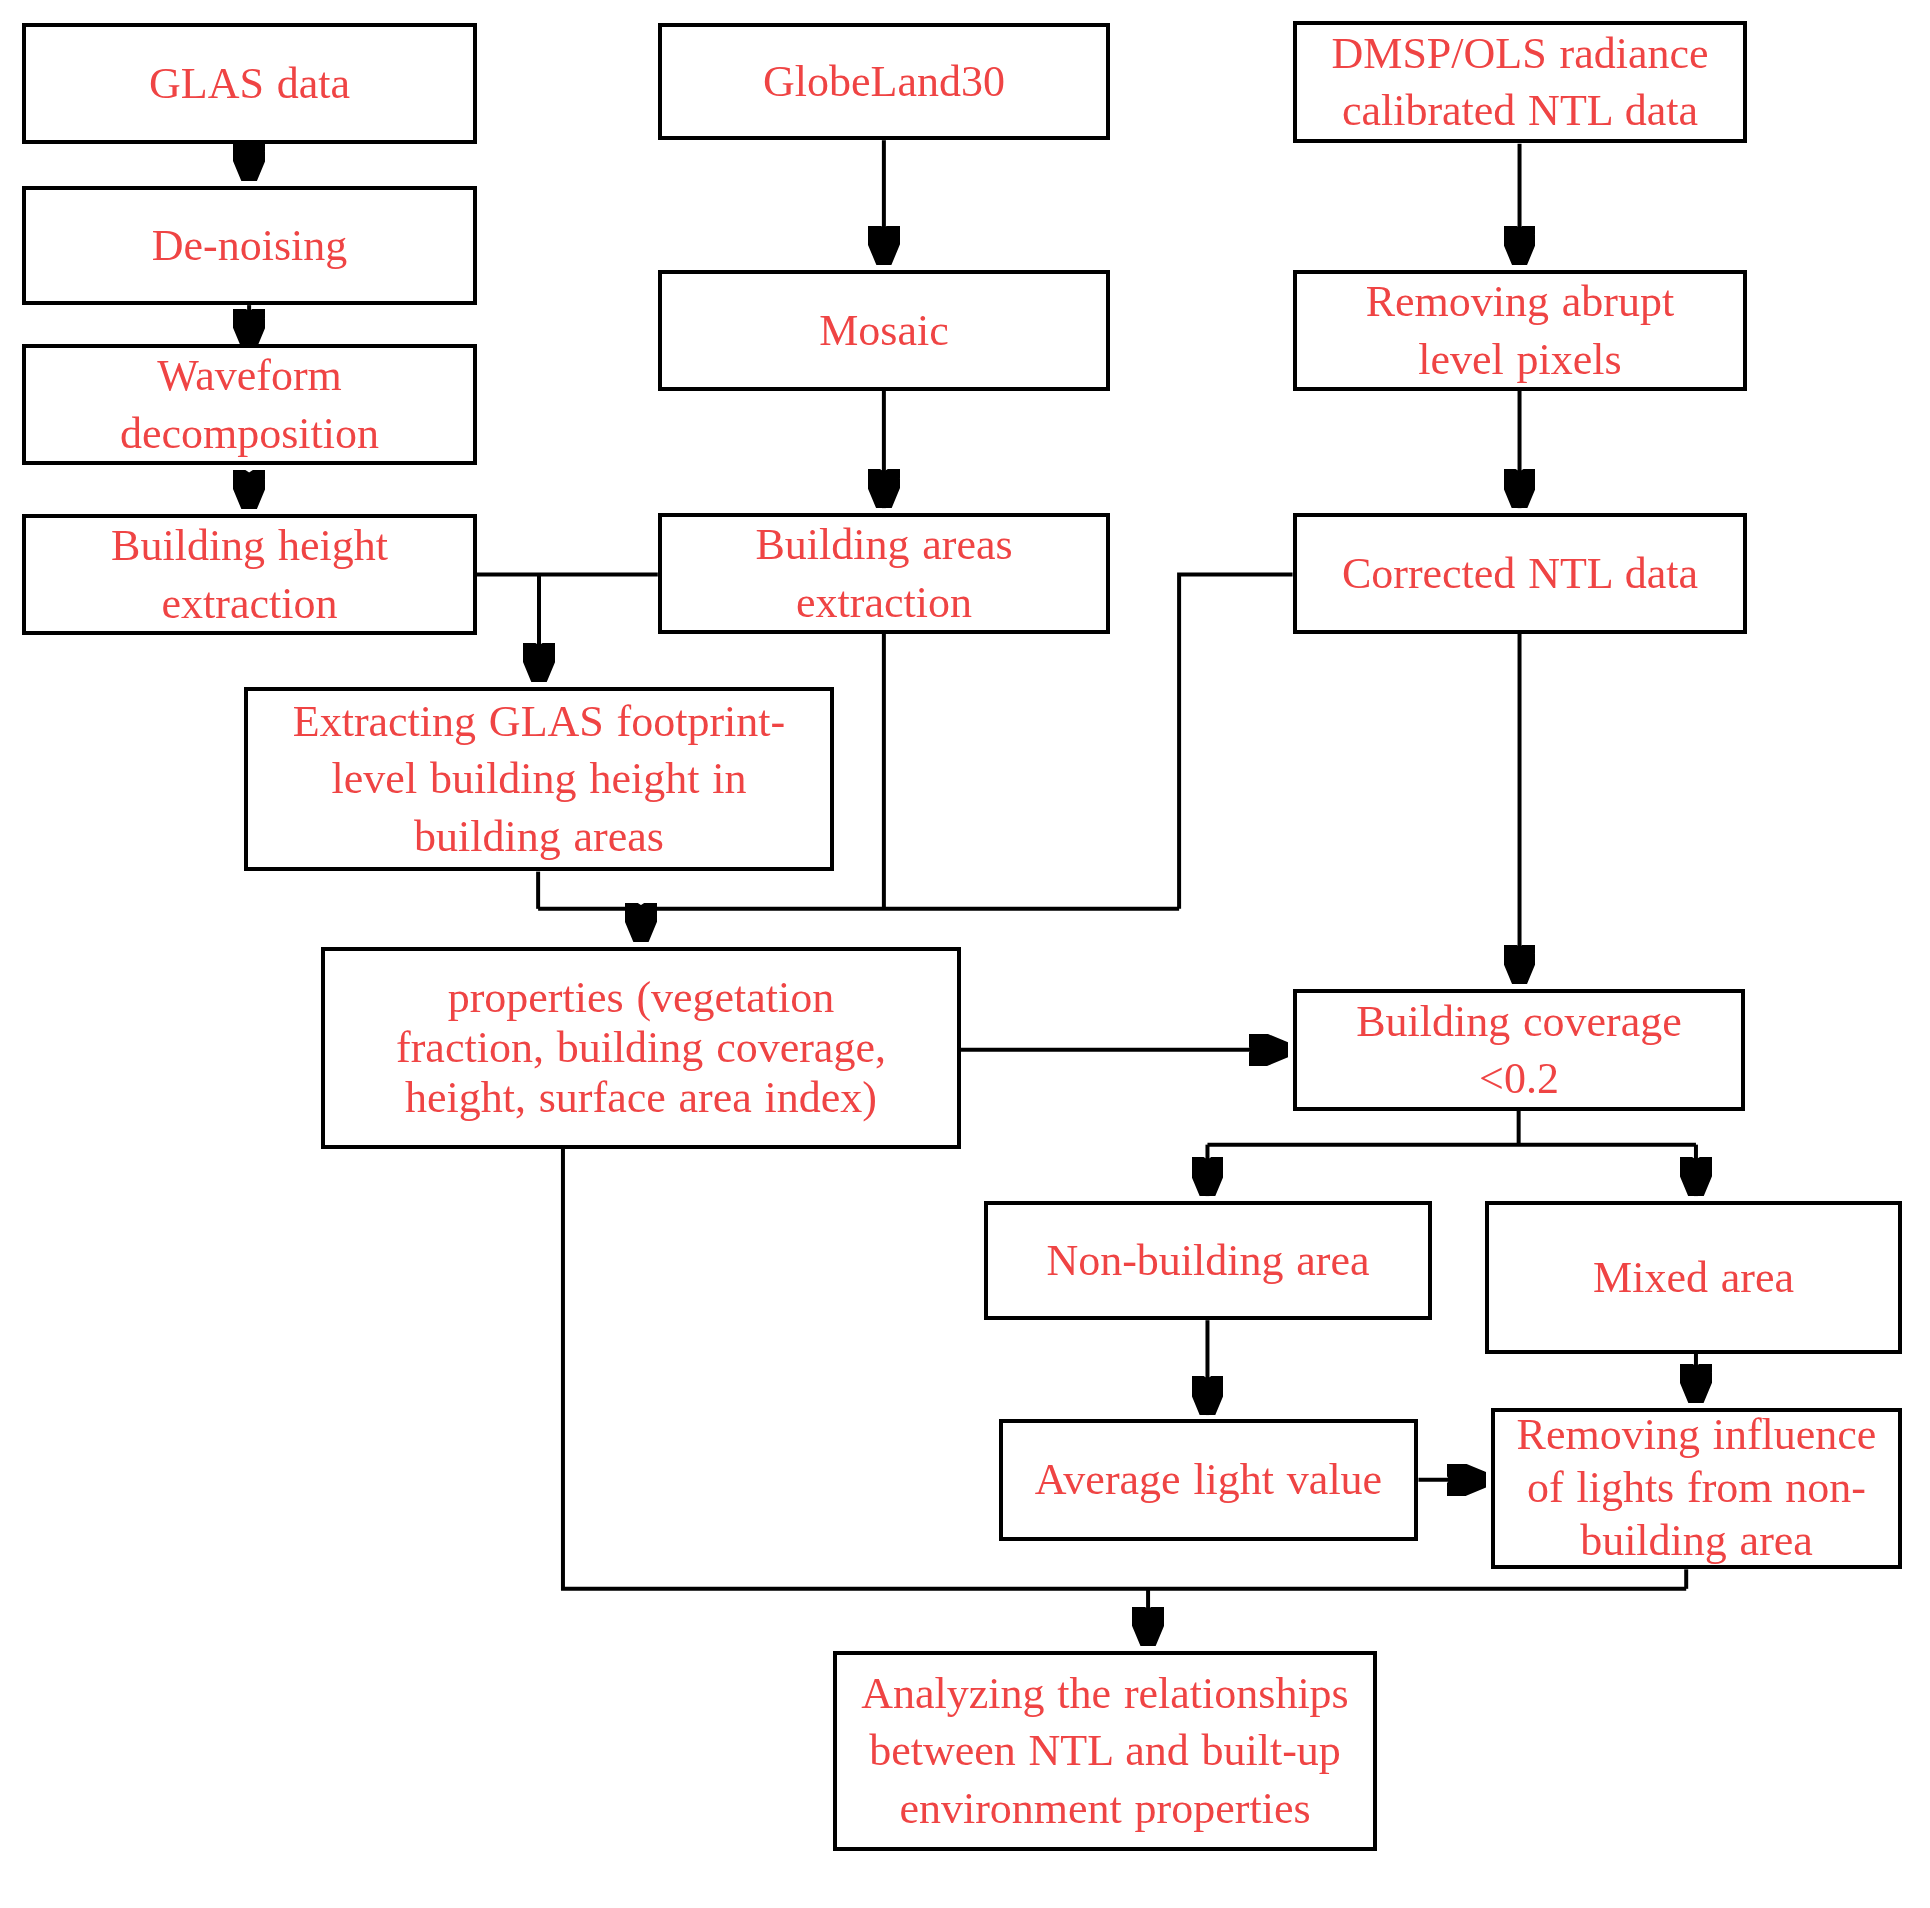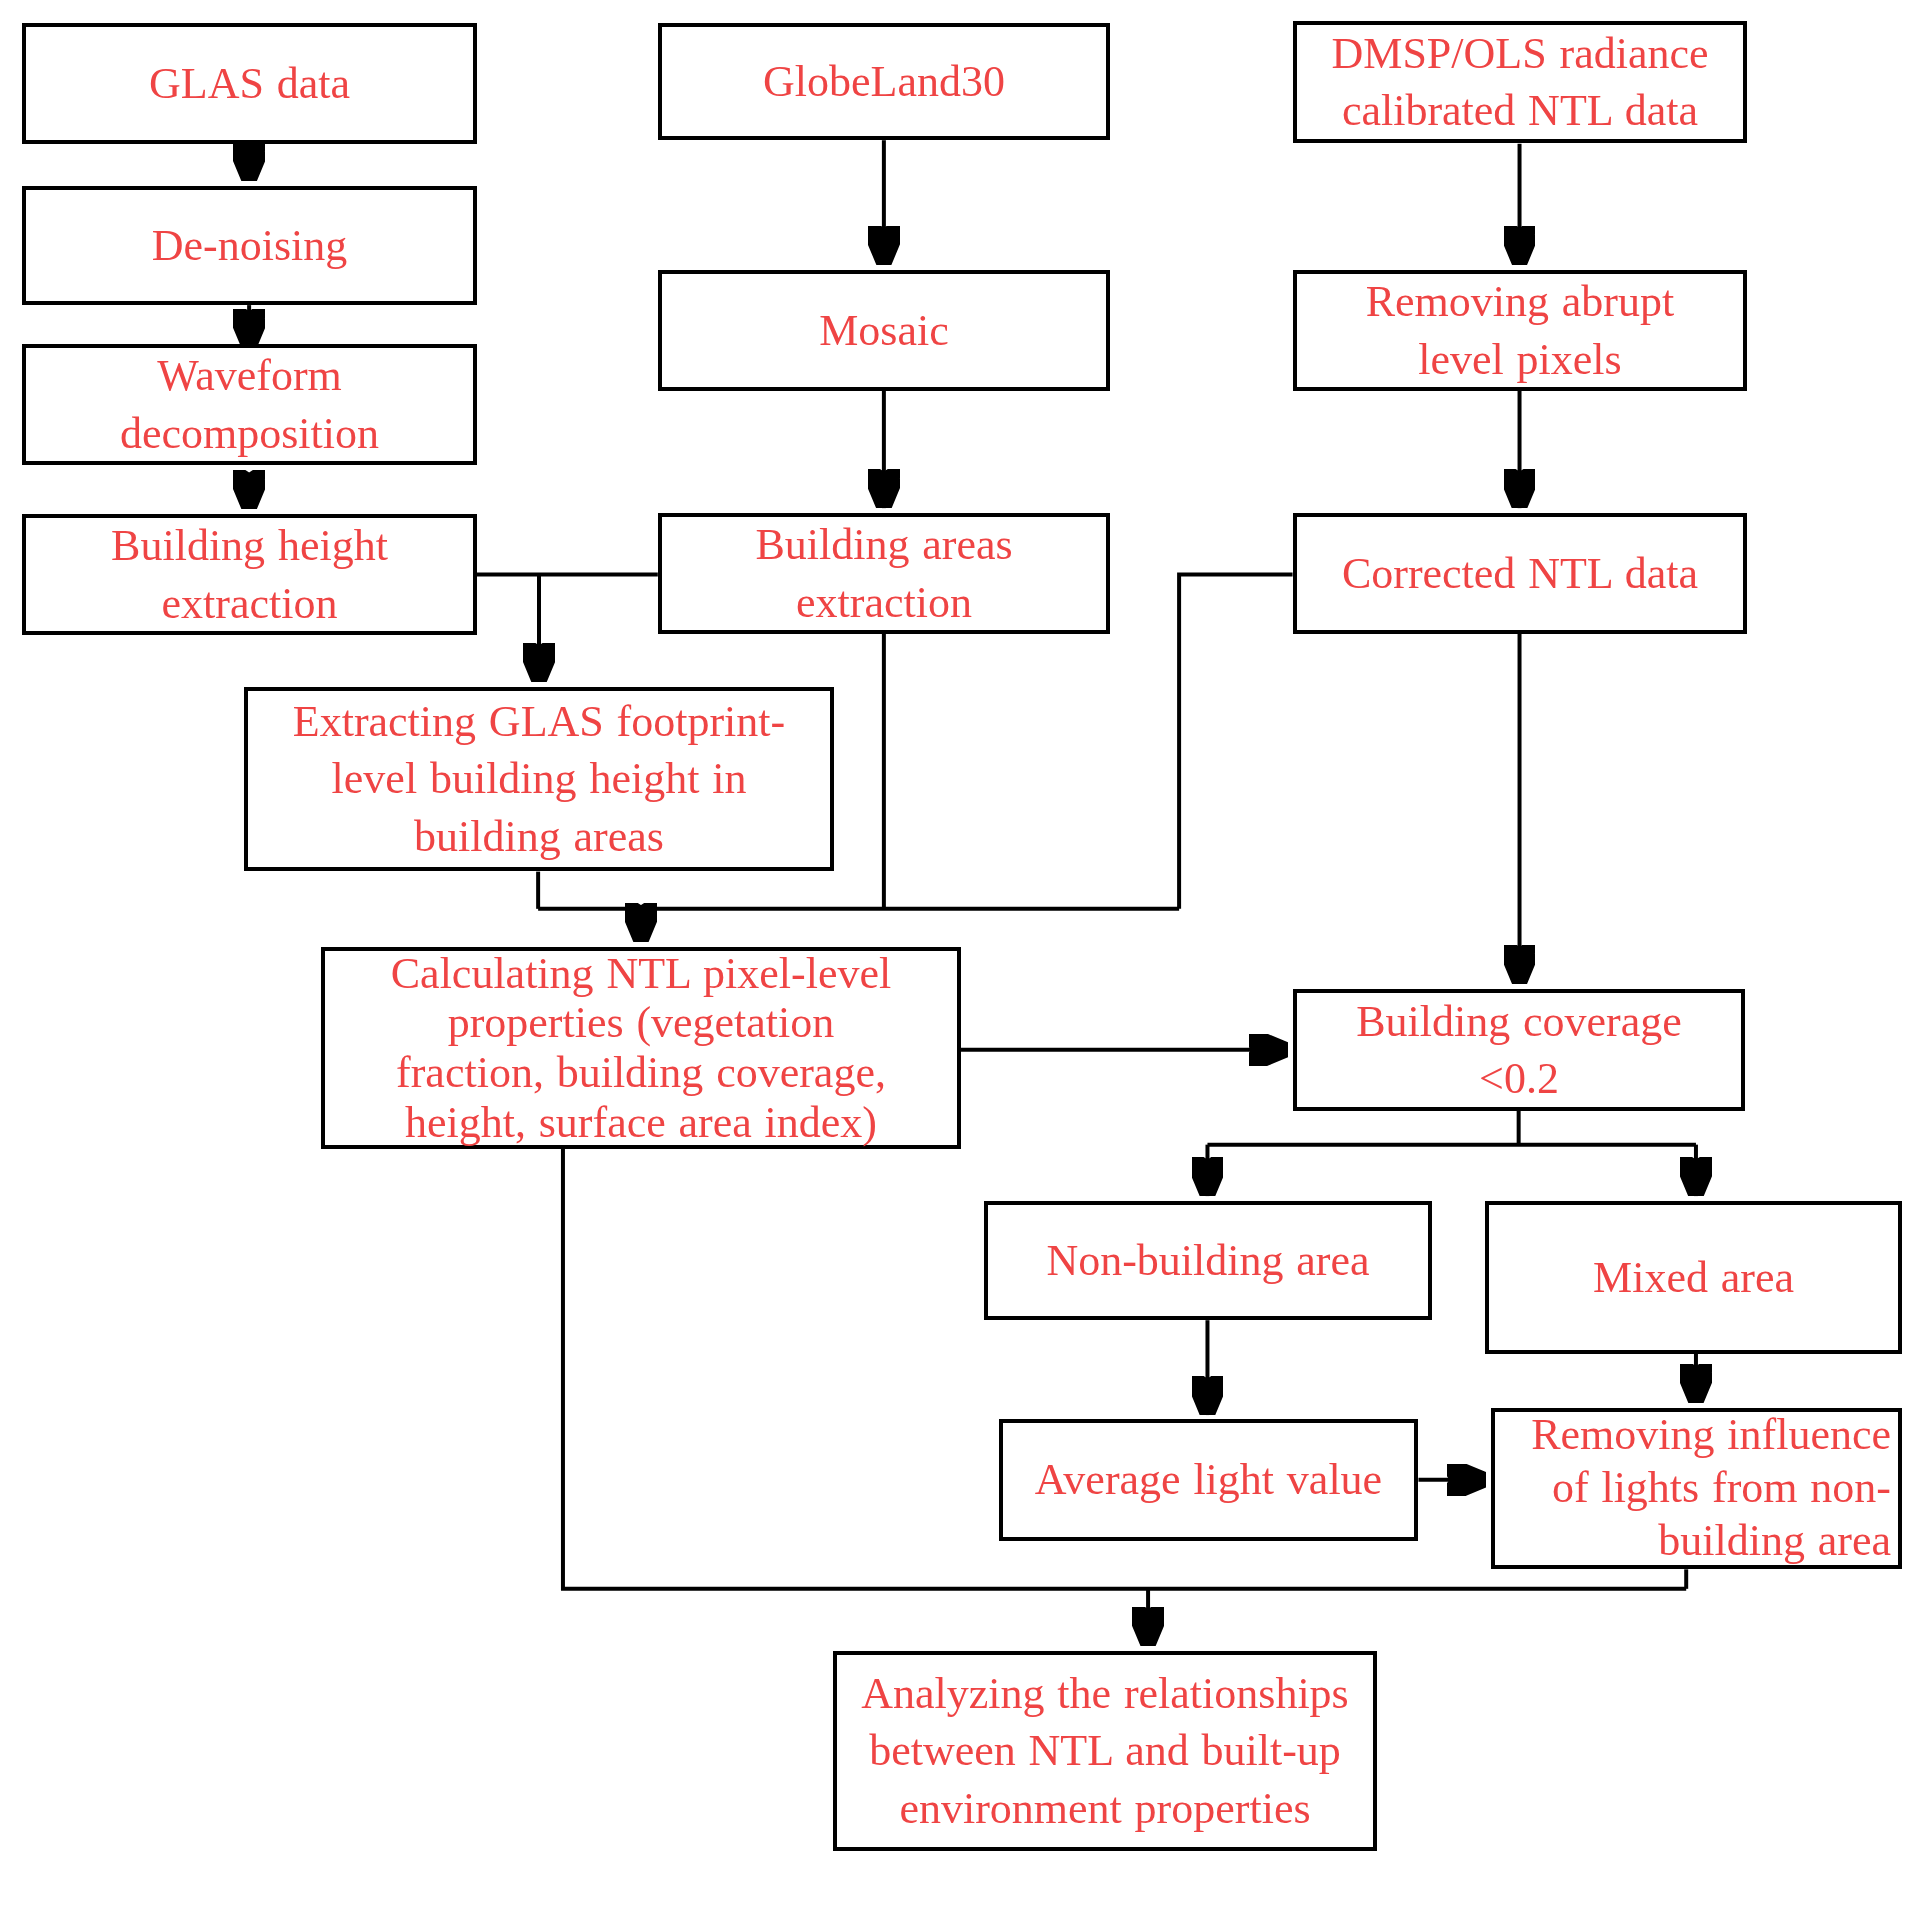--- a/index.html
+++ b/index.html
@@ -32,21 +32,21 @@
     justify-content: center;
     align-items: center;
     text-align: center;
     font-size: 44px;
     line-height: 1.3;
     padding: 0 7px;
     word-spacing: 1.8px;
   }
   .node .ln { display: block; white-space: nowrap; }
   .lh-tight { line-height: 1.13; }
-  .lh-mid   { line-height: 1.2; align-items: flex-end; }
+  .lh-mid   { line-height: 1.2; }
 </style>
 </head>
 <body>
 
 <div id="canvas">
 
   <svg id="edges" xmlns="http://www.w3.org/2000/svg" viewBox="0 0 2177 2153" width="1930" height="1909">
     <defs>
       <marker id="ah" viewBox="0 0 12 10" refX="12" refY="5" markerWidth="44" markerHeight="36" orient="auto" markerUnits="userSpaceOnUse">
         <path d="M0,0 L12,5 L0,10 L3.2,5 Z" fill="#000000" stroke="none"></path>
@@ -134,21 +134,20 @@
     <span class="ln">Corrected NTL data</span>
   </div>
 
   <div class="node" style="left:244px;top:687px;width:590px;height:184px">
     <span class="ln">Extracting GLAS footprint-</span>
     <span class="ln">level building height in</span>
     <span class="ln">building areas</span>
   </div>
 
   <div class="node lh-tight" style="left:321px;top:947px;width:640px;height:202px">
-    <span class="ln">Calculating NTL pixel-level</span>
     <span class="ln">properties (vegetation</span>
     <span class="ln">fraction, building coverage,</span>
     <span class="ln">height, surface area index)</span>
   </div>
 
   <div class="node" style="left:1293px;top:989px;width:452px;height:122px">
     <span class="ln">Building coverage</span>
     <span class="ln">&lt;0.2</span>
   </div>
 

